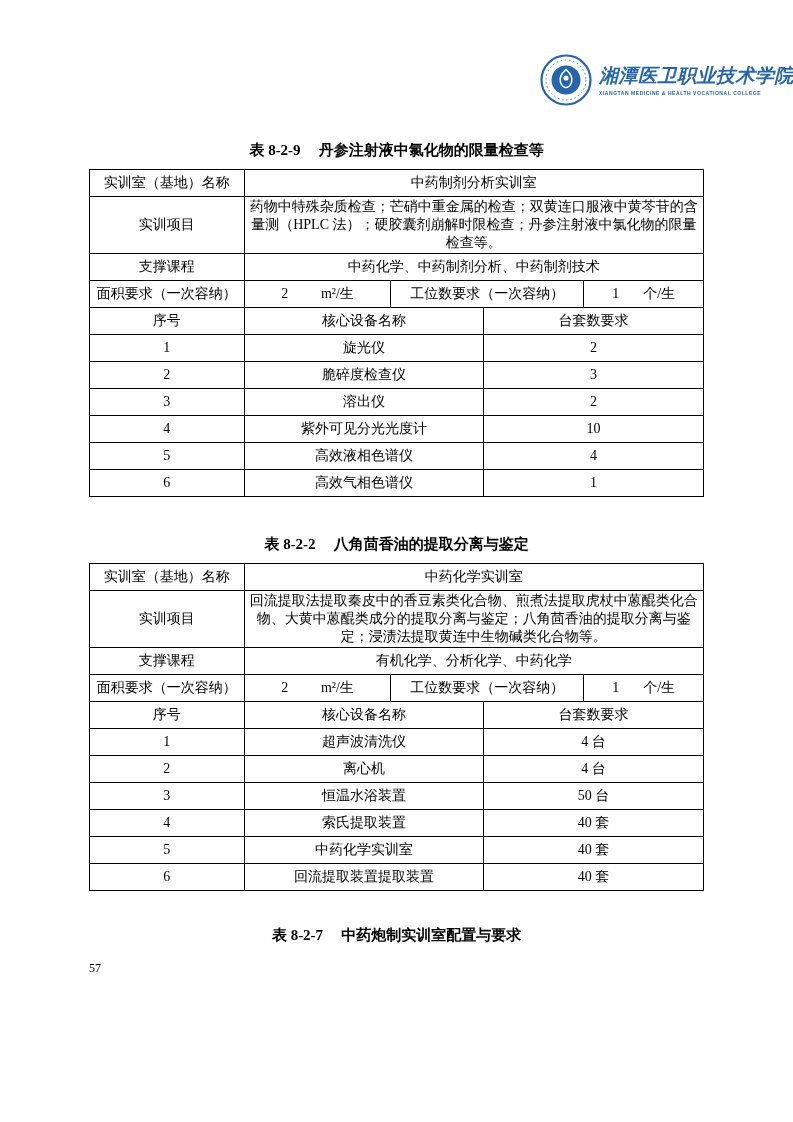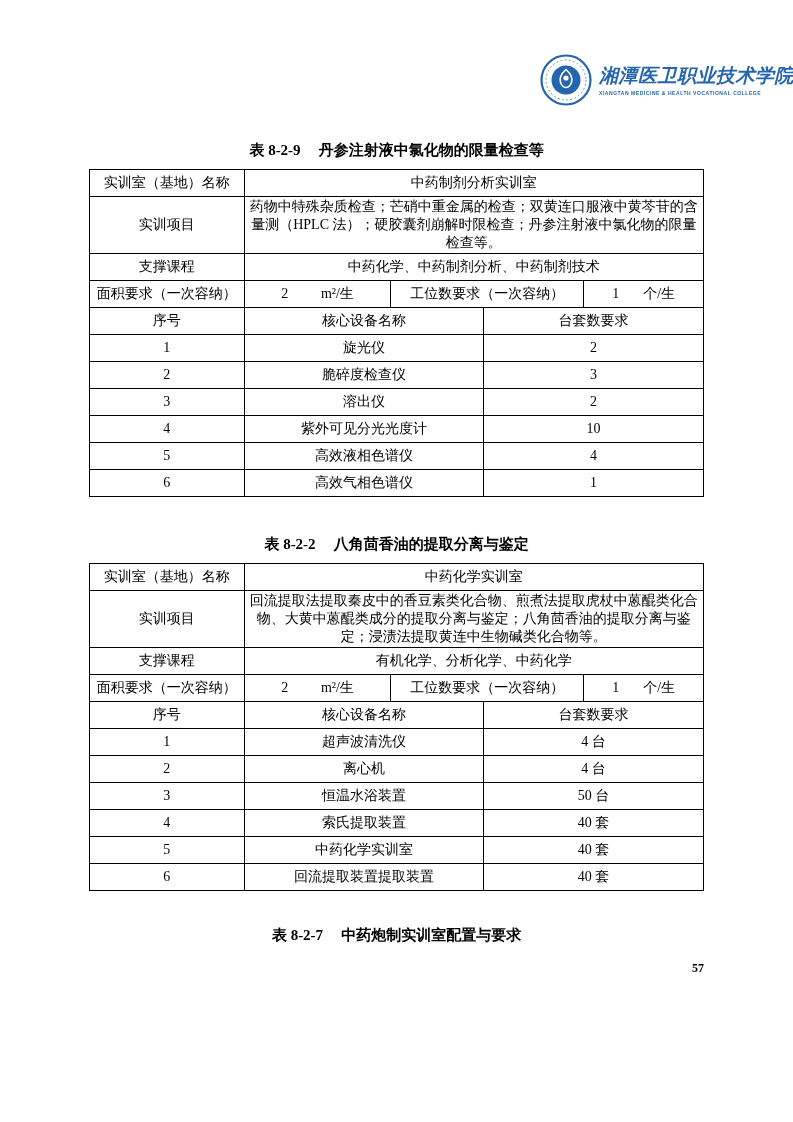--- a/index.html
+++ b/index.html
@@ -46,21 +46,21 @@
     font-size:14px; text-align:center; vertical-align:middle;
     height:27px; padding:1px 4px; line-height:18px;
   }
   td.row-first { height:28px; }
   td.project-cell {
     text-align:justify; text-justify:inter-ideograph;
     height:96px; line-height:32px; padding:2px 10px;margin-top:16px;
   }
   td.metric-cell { padding:1px 2px; }
   .metric-inner { display:flex; justify-content:space-evenly; align-items:baseline; width:100%; }
-  .pagenum { text-align:right; font-size:12px; margin-top:14px;font-weight:bold; }
+  .pagenum { text-align:left; font-size:12px; margin-top:14px; }
 </style>
 </head>
 <body>
 
 <div class="page">
 
   <div class="logo">
     <svg width="52" height="52" viewBox="0 0 52 52">
       <circle cx="26" cy="26" r="24.5" fill="none" stroke="#2565ae" stroke-width="2.2"></circle>
       <circle cx="26" cy="26" r="20" fill="none" stroke="#2565ae" stroke-width="0.8" stroke-dasharray="1.6 2.6"></circle>

